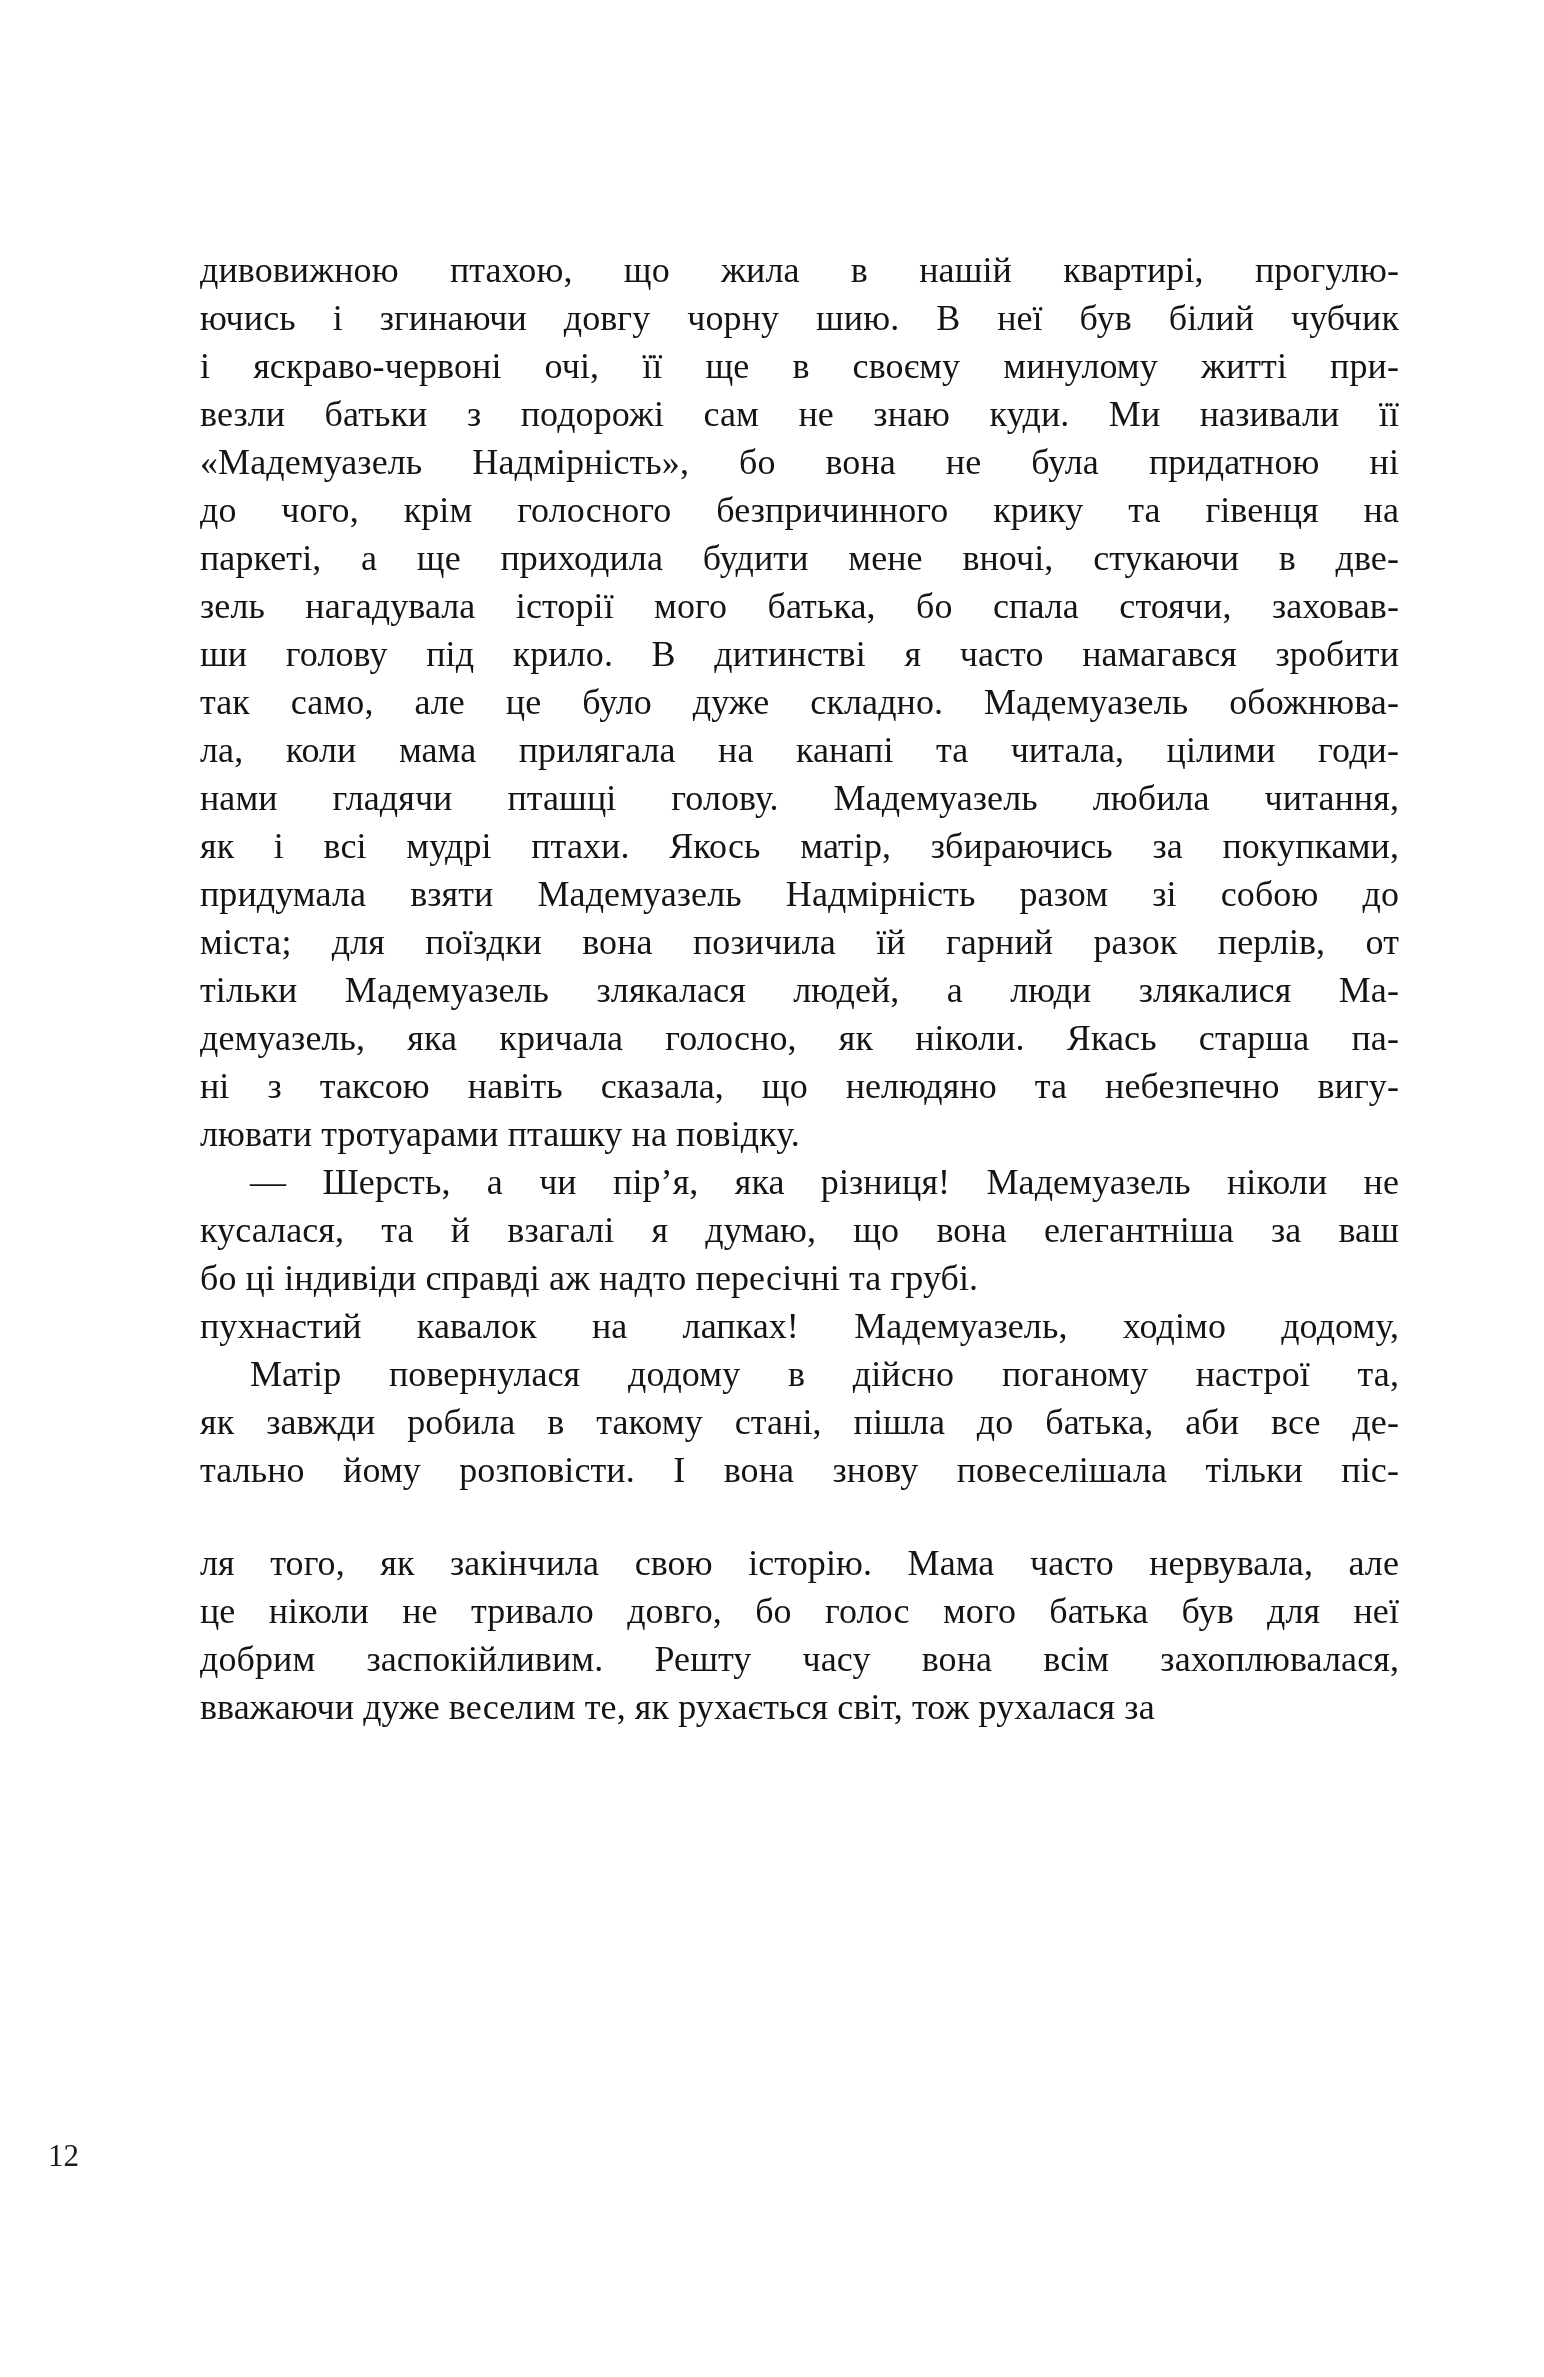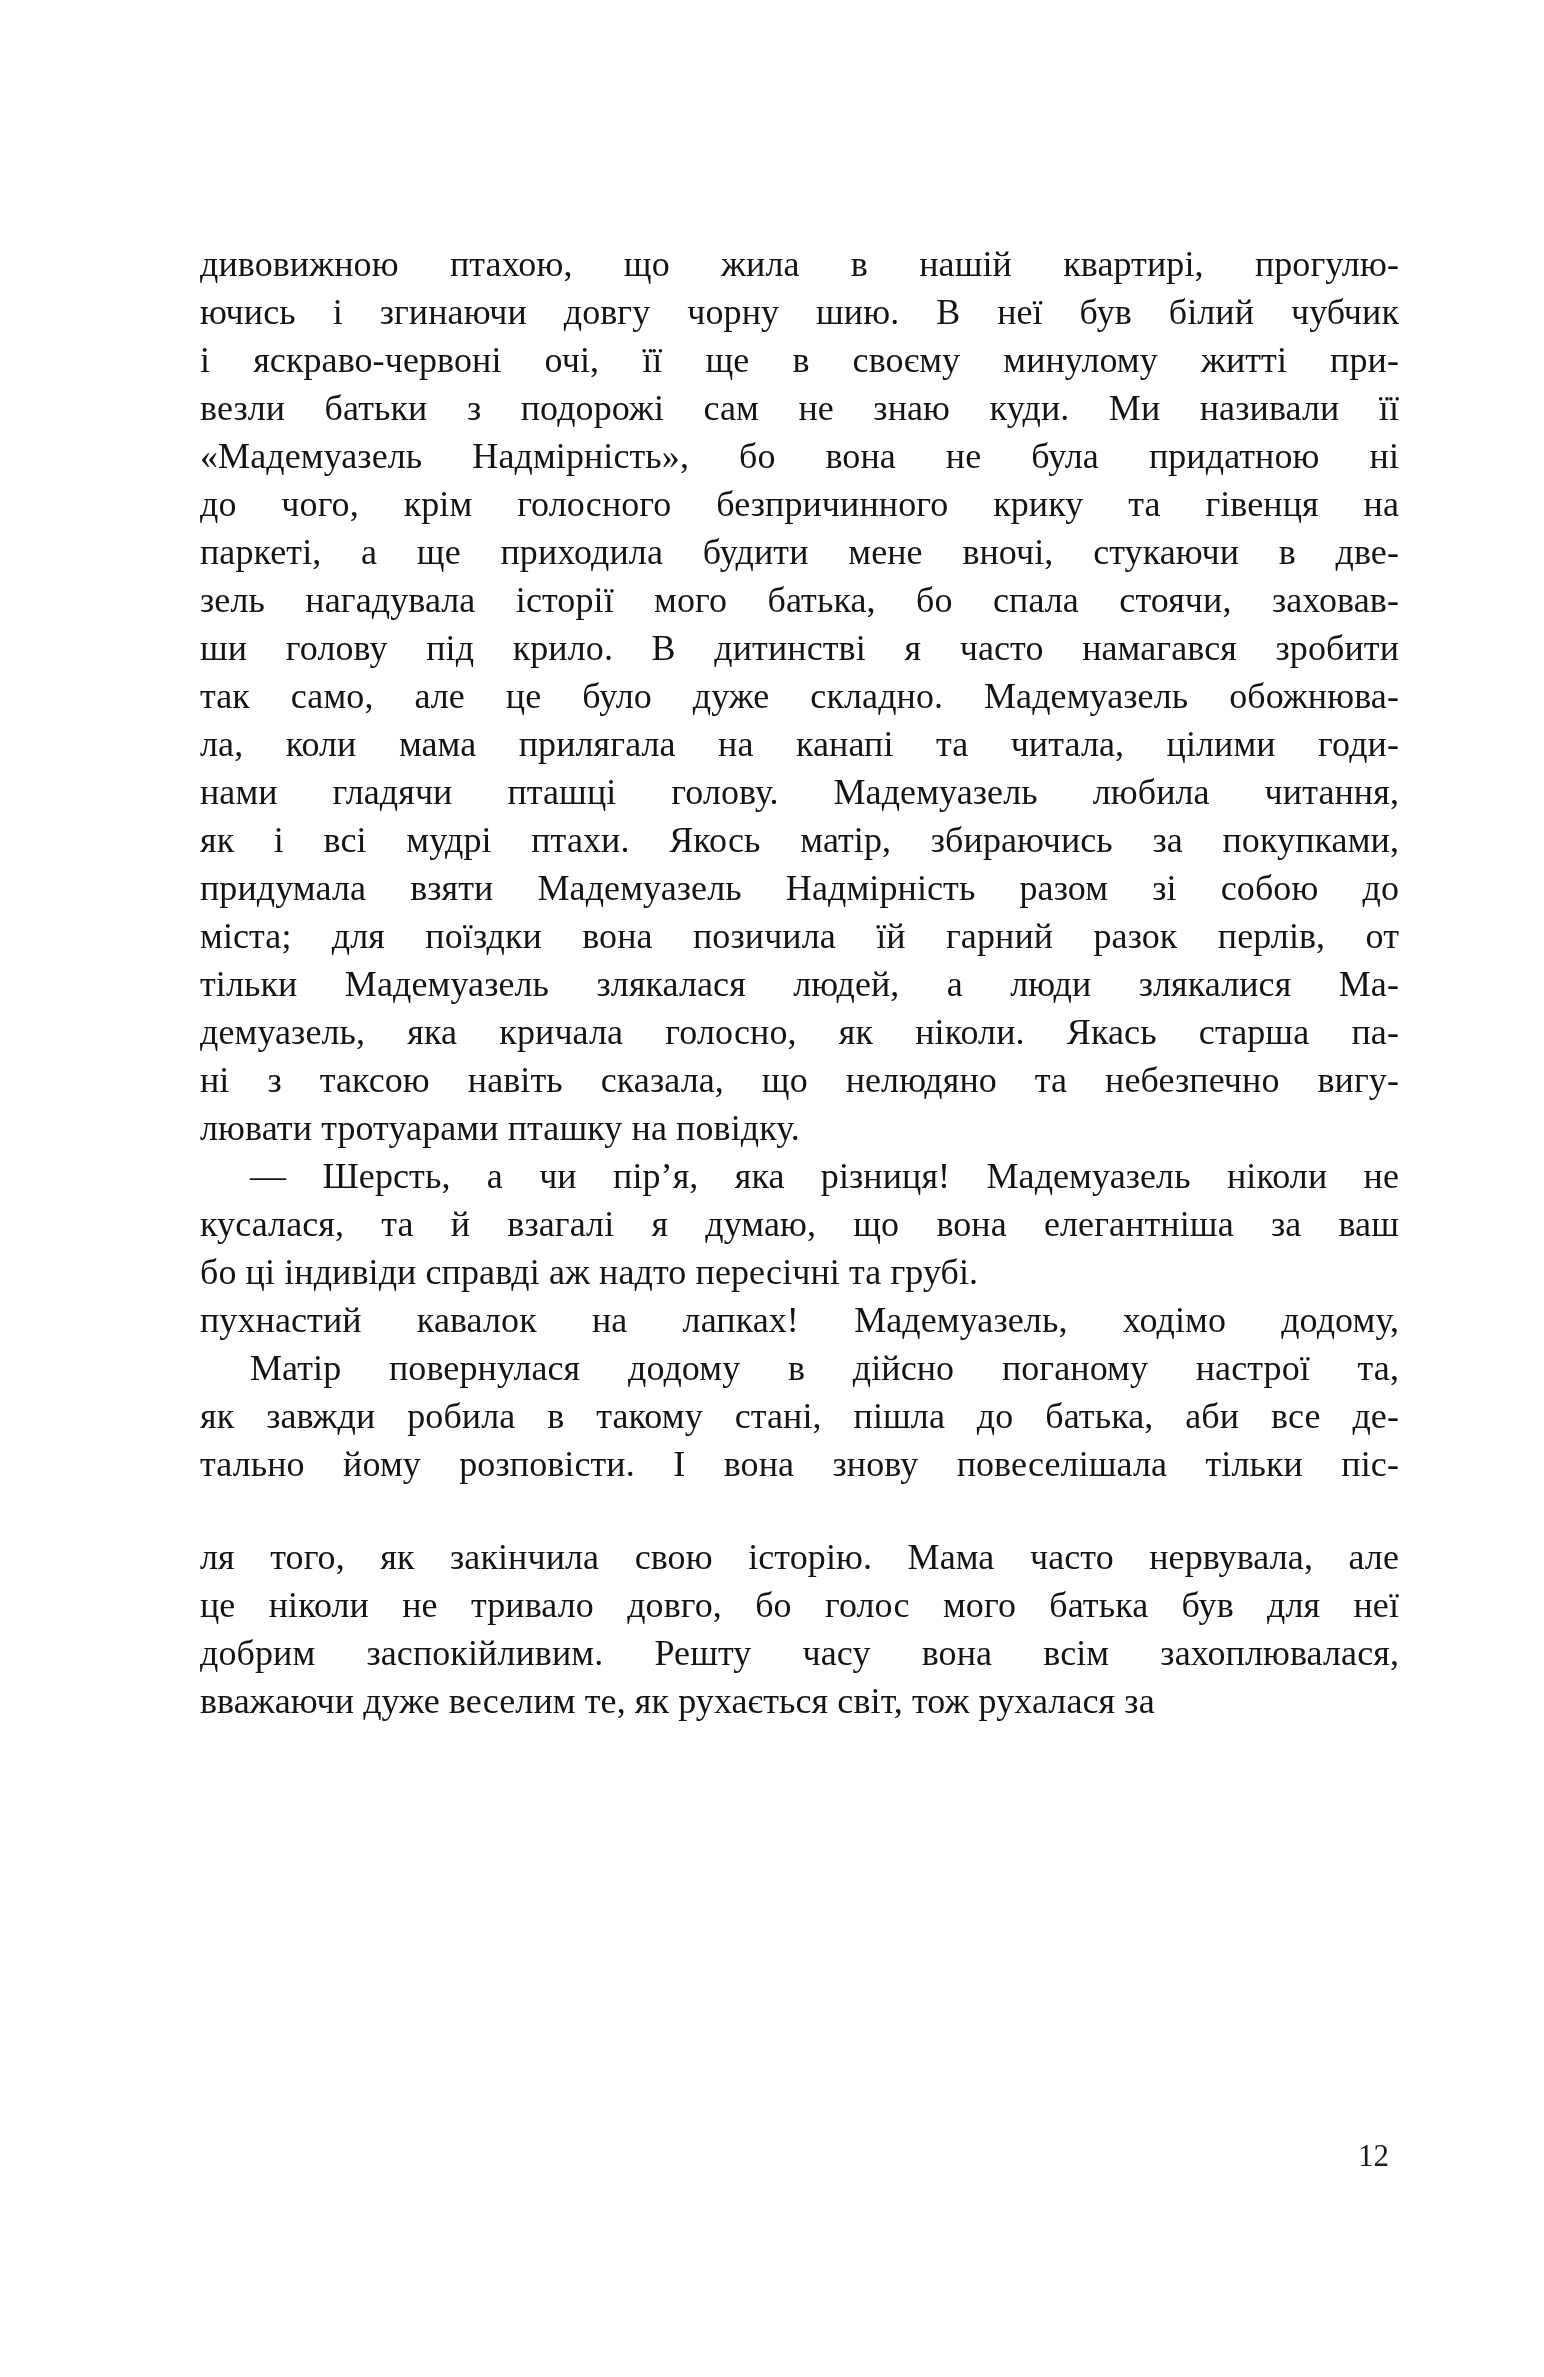--- a/index.html
+++ b/index.html
@@ -19,21 +19,21 @@
     position: relative;
     width: 1545px;
     height: 2377px;
     background: #ffffff;
     overflow: hidden;
   }
 
   .text-block {
     position: absolute;
     left: 200px;
-    top: 240px;
+    top: 246px;
     width: 1199px;
   }
 
   .para {
     margin: 0;
     font-size: 36px;
     line-height: 48px;
     text-align: justify;
     text-justify: inter-word;
     color: #141414;
@@ -53,24 +53,25 @@
   }
   .line.indent {
     text-indent: 50px;
   }
 
   .page-number {
     position: absolute;
     left: 0;
     top: 2137px;
     width: 1389px;
-    text-align: right;
+    text-align: left;
     font-size: 31px;
     line-height: 37px;
     color: #1a1a1a;
+    padding-left: 48px;
   }
 </style>
 </head>
 <body>
 
 <div class="page">
 
   <div class="text-block">
 
     <p class="para">

